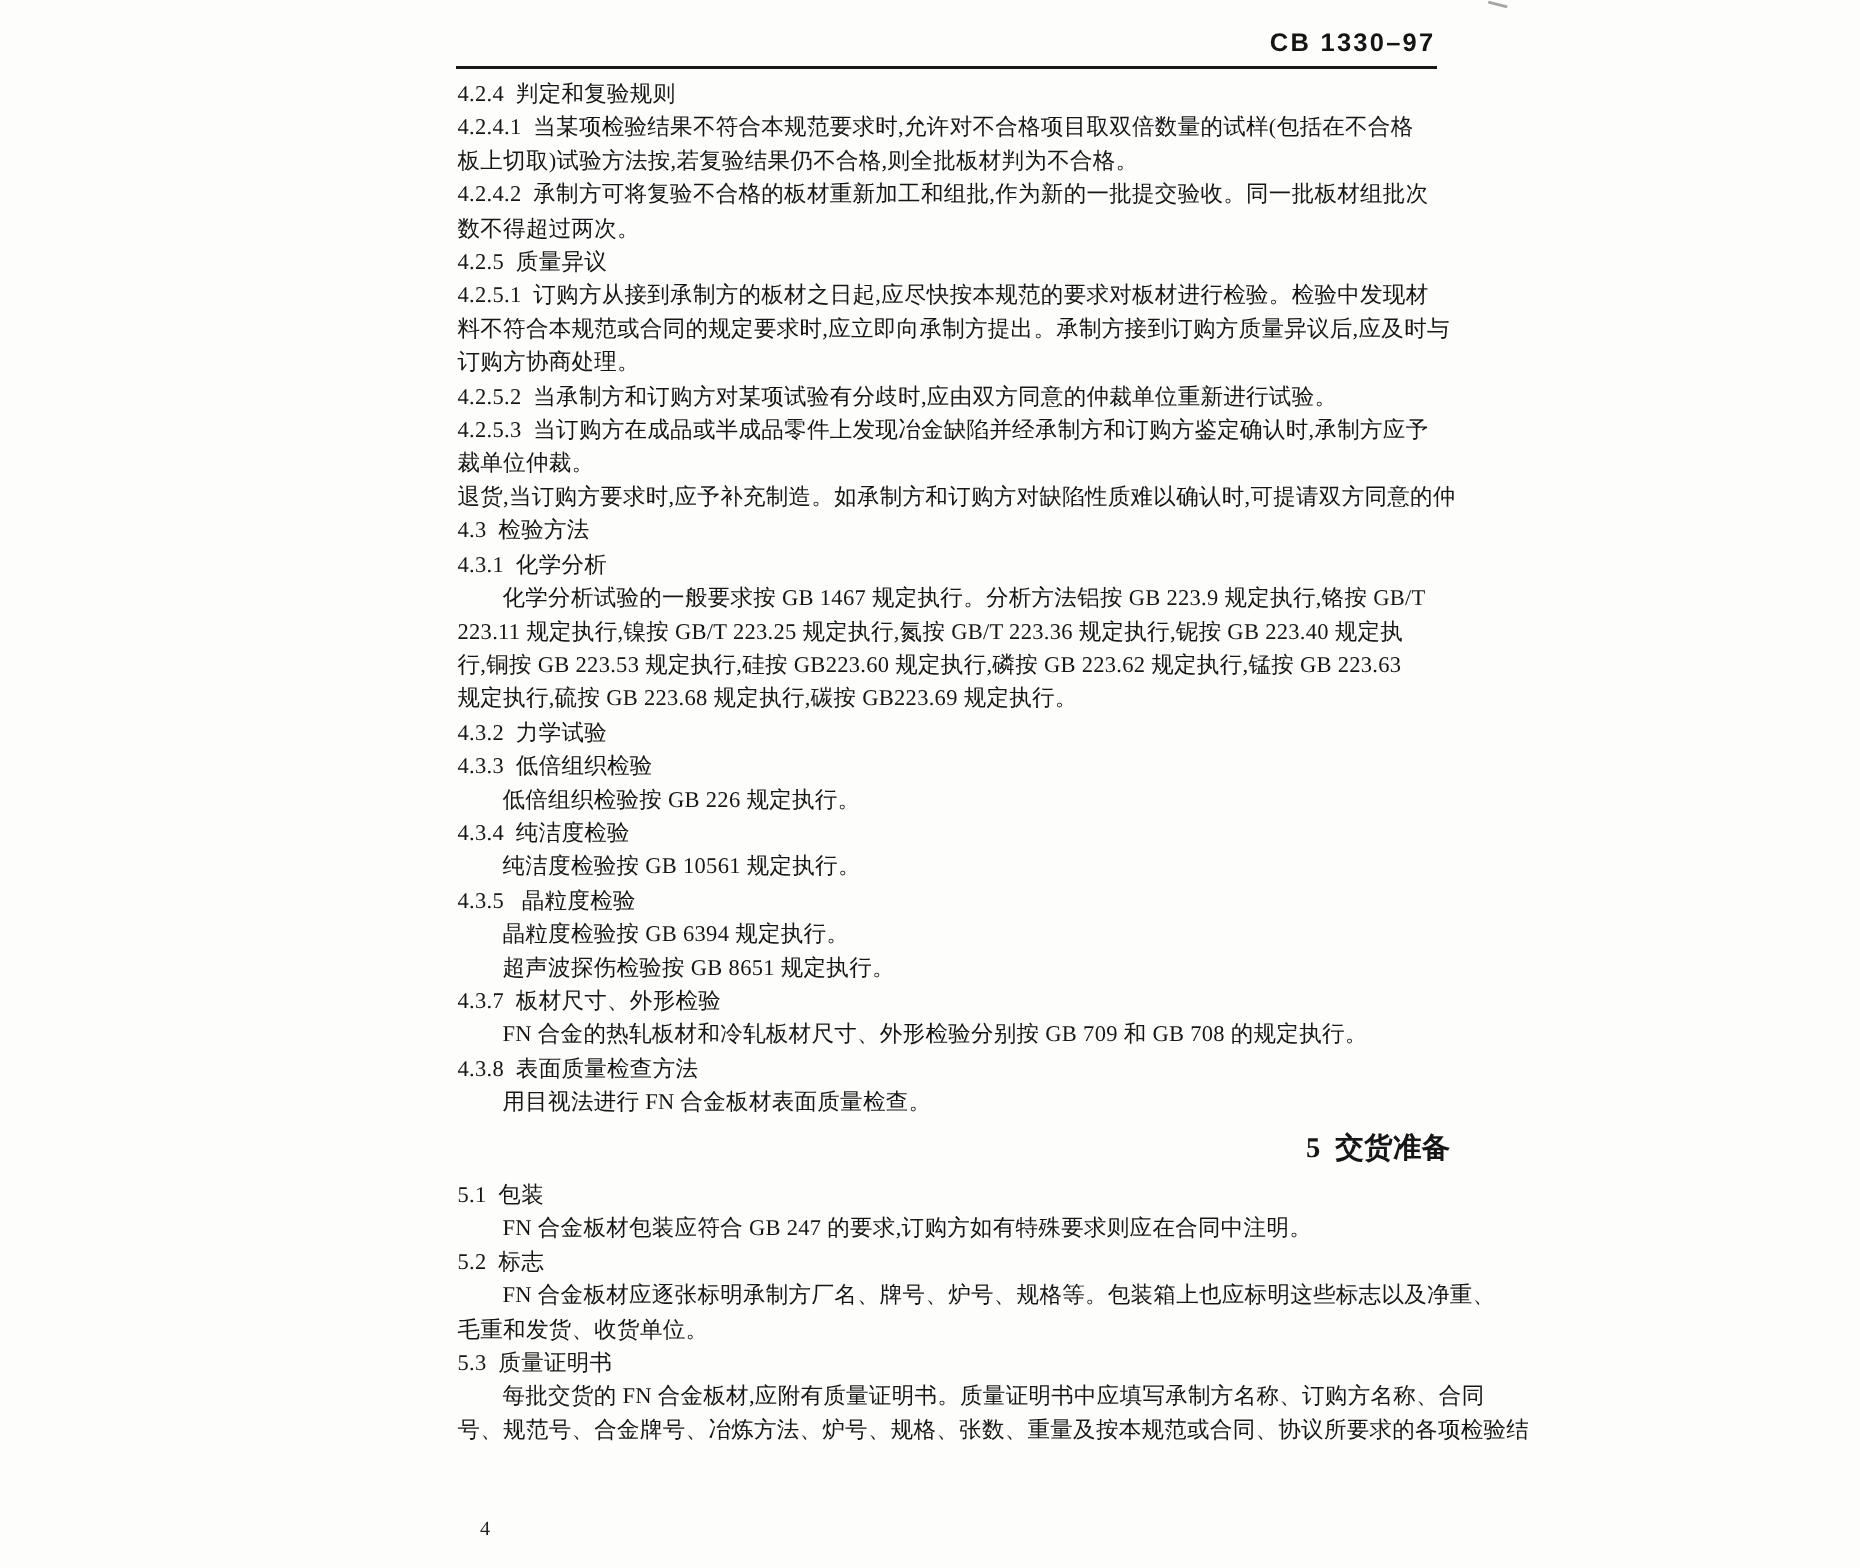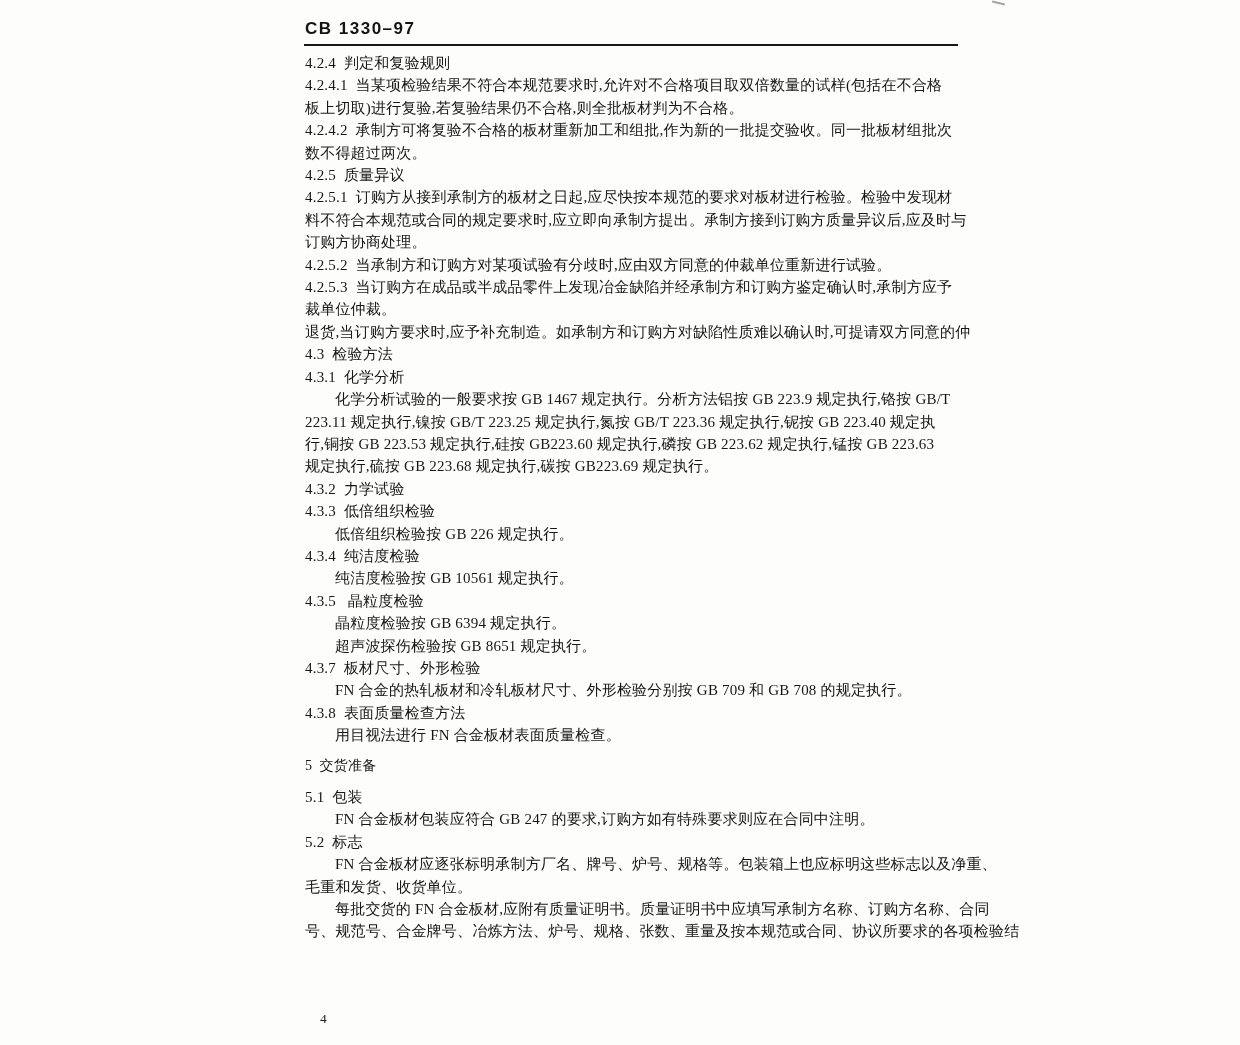--- a/index.html
+++ b/index.html
@@ -14,21 +14,21 @@
     background: #fdfdfc;
     overflow: hidden;
     color: #1a1a1a;
     font-family: "Liberation Serif", "DejaVu Serif", serif;
   }
   .std-number {
     position: absolute;
     top: 19px;
     left: 305px;
     width: 652px;
-    text-align: left;
+    text-align: right;
     font-family: "Liberation Sans", "DejaVu Sans", sans-serif;
     font-weight: 700;
     font-size: 17px;
     letter-spacing: 1.5px;
     color: #141414;
   }
   .header-rule {
     position: absolute;
     top: 44px;
     left: 304px;
@@ -46,24 +46,25 @@
     font-size: 15px;
     line-height: 22.4px;
     white-space: pre;
     letter-spacing: 0.2px;
     color: #161616;
   }
   .line.indent {
     padding-left: 30px;
   }
   .line.chapter {
-    font-weight: 400;
-    font-size: 14px;
+    font-weight: 700;
+    font-size: 19px;
     margin-top: 8px;
     margin-bottom: 9px;
+    text-align: right;
   }
   .page-number {
     position: absolute;
     left: 320px;
     top: 1011px;
     font-size: 13.5px;
     color: #222;
   }
   .scan-artifact {
     position: absolute;
@@ -80,21 +81,21 @@
 <body>
 
 <div class="page">
   <div class="std-number">CB 1330–97</div>
   <div class="header-rule"></div>
   <div class="scan-artifact"></div>
 
   <div class="content">
       <div class="line">4.2.4  判定和复验规则</div>
       <div class="line">4.2.4.1  当某项检验结果不符合本规范要求时,允许对不合格项目取双倍数量的试样(包括在不合格</div>
-      <div class="line">板上切取)进行复验,若复验结果仍不合格,则全批板材判为不合格。</div>
+      <div class="line">板上切取)试验方法按,若复验结果仍不合格,则全批板材判为不合格。</div>
       <div class="line">4.2.4.2  承制方可将复验不合格的板材重新加工和组批,作为新的一批提交验收。同一批板材组批次</div>
       <div class="line">数不得超过两次。</div>
       <div class="line">4.2.5  质量异议</div>
       <div class="line">4.2.5.1  订购方从接到承制方的板材之日起,应尽快按本规范的要求对板材进行检验。检验中发现材</div>
       <div class="line">料不符合本规范或合同的规定要求时,应立即向承制方提出。承制方接到订购方质量异议后,应及时与</div>
       <div class="line">订购方协商处理。</div>
       <div class="line">4.2.5.2  当承制方和订购方对某项试验有分歧时,应由双方同意的仲裁单位重新进行试验。</div>
       <div class="line">4.2.5.3  当订购方在成品或半成品零件上发现冶金缺陷并经承制方和订购方鉴定确认时,承制方应予</div>
       <div class="line">裁单位仲裁。</div>
       <div class="line">退货,当订购方要求时,应予补充制造。如承制方和订购方对缺陷性质难以确认时,可提请双方同意的仲</div>
@@ -115,18 +116,19 @@
       <div class="line">4.3.7  板材尺寸、外形检验</div>
       <div class="line indent">FN 合金的热轧板材和冷轧板材尺寸、外形检验分别按 GB 709 和 GB 708 的规定执行。</div>
       <div class="line">4.3.8  表面质量检查方法</div>
       <div class="line indent">用目视法进行 FN 合金板材表面质量检查。</div>
       <div class="line chapter">5  交货准备</div>
       <div class="line">5.1  包装</div>
       <div class="line indent">FN 合金板材包装应符合 GB 247 的要求,订购方如有特殊要求则应在合同中注明。</div>
       <div class="line">5.2  标志</div>
       <div class="line indent">FN 合金板材应逐张标明承制方厂名、牌号、炉号、规格等。包装箱上也应标明这些标志以及净重、</div>
       <div class="line">毛重和发货、收货单位。</div>
+      <div class="line">5.3  质量证明书</div>
       <div class="line indent">每批交货的 FN 合金板材,应附有质量证明书。质量证明书中应填写承制方名称、订购方名称、合同</div>
       <div class="line">号、规范号、合金牌号、冶炼方法、炉号、规格、张数、重量及按本规范或合同、协议所要求的各项检验结</div>
     </div>
 
   <div class="page-number">4</div>
 </div>
 
 </body></html>

